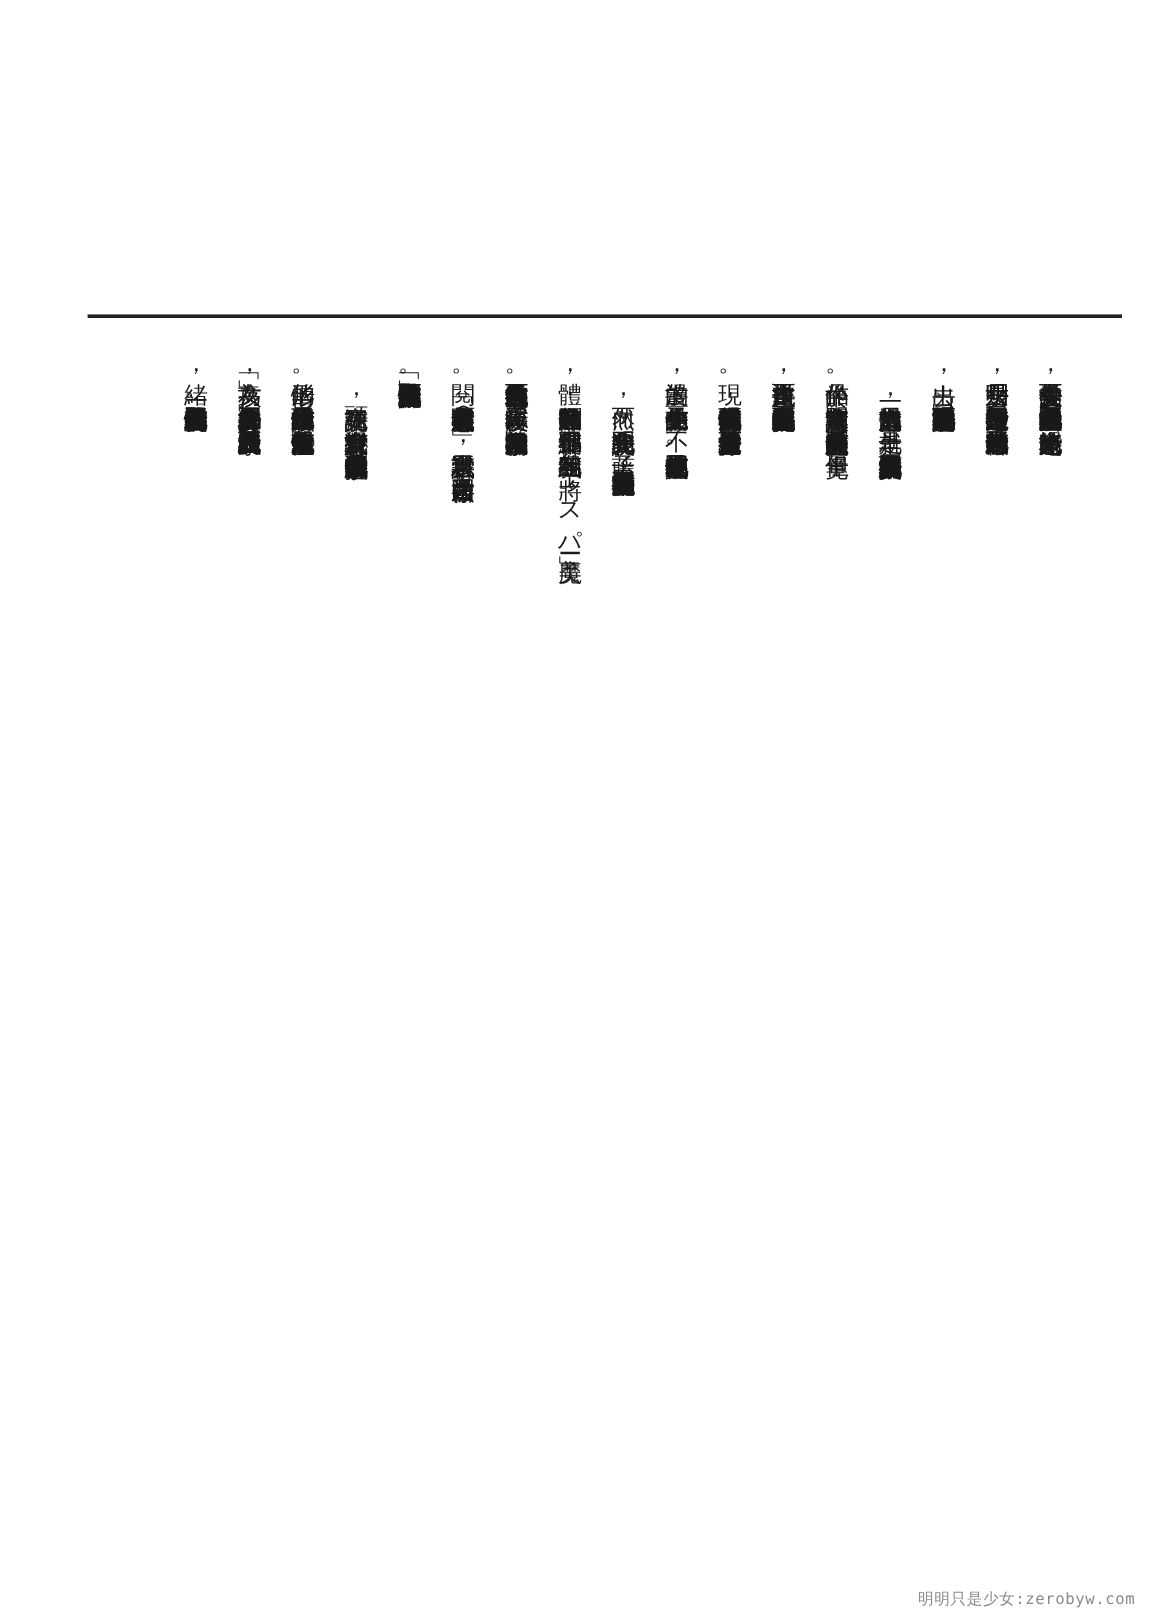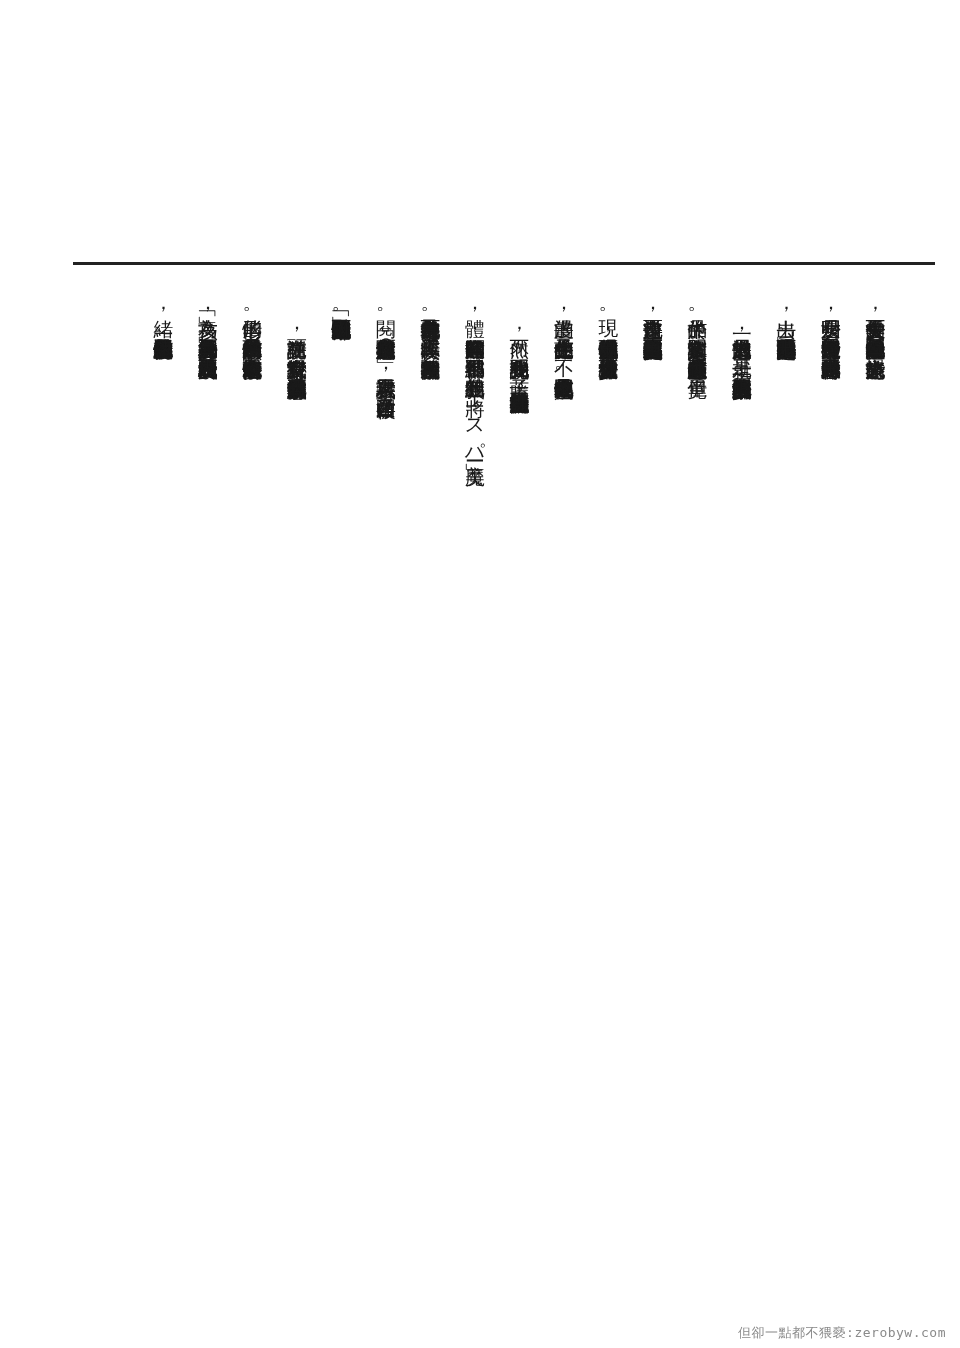--- a/index.html
+++ b/index.html
@@ -68,13 +68,13 @@
   <span class="col">體，雖然有隆起的溫潤胸部，但卻一點都不猥褻。有點年紀的我，將「エスパー魔美」</span>
   <span class="col">全九集放在書房中伸手可及的地方。深夜工作疲累時，我會隨手抽一本起來重新翻</span>
   <span class="col">閱。突然想起「為什麼我會做這種事啊？」，我試著再次思索，才明白自己是被洋</span>
   <span class="col">溢在這部作品裡的那份純真可愛又直率的「未成年情慾」所吸引。</span>
   <span class="col indent">話先說在前頭，我絕對沒有戀女童癖。我從未想過要偷窺女孩的裸體或她們更衣時</span>
   <span class="col">的情形。在該作品中所呈現的是一種嬌柔的情慾，這股情慾中飄蕩著由「女童」蛻變</span>
   <span class="col">為「女孩」，卻又馬上要變身為「少女」的氤氳，而我終於明白我所享受的是一份思</span>
   <span class="col">緒，是一份愛憐那朵在情慾中即將綻放的花蕾香氣的思緒。</span>
 </div>
 
-<div class="watermark">但卻一點都不猥褻:zerobyw.com</div>
+<div class="watermark">明明只是少女:zerobyw.com</div>
 
 </body></html>

